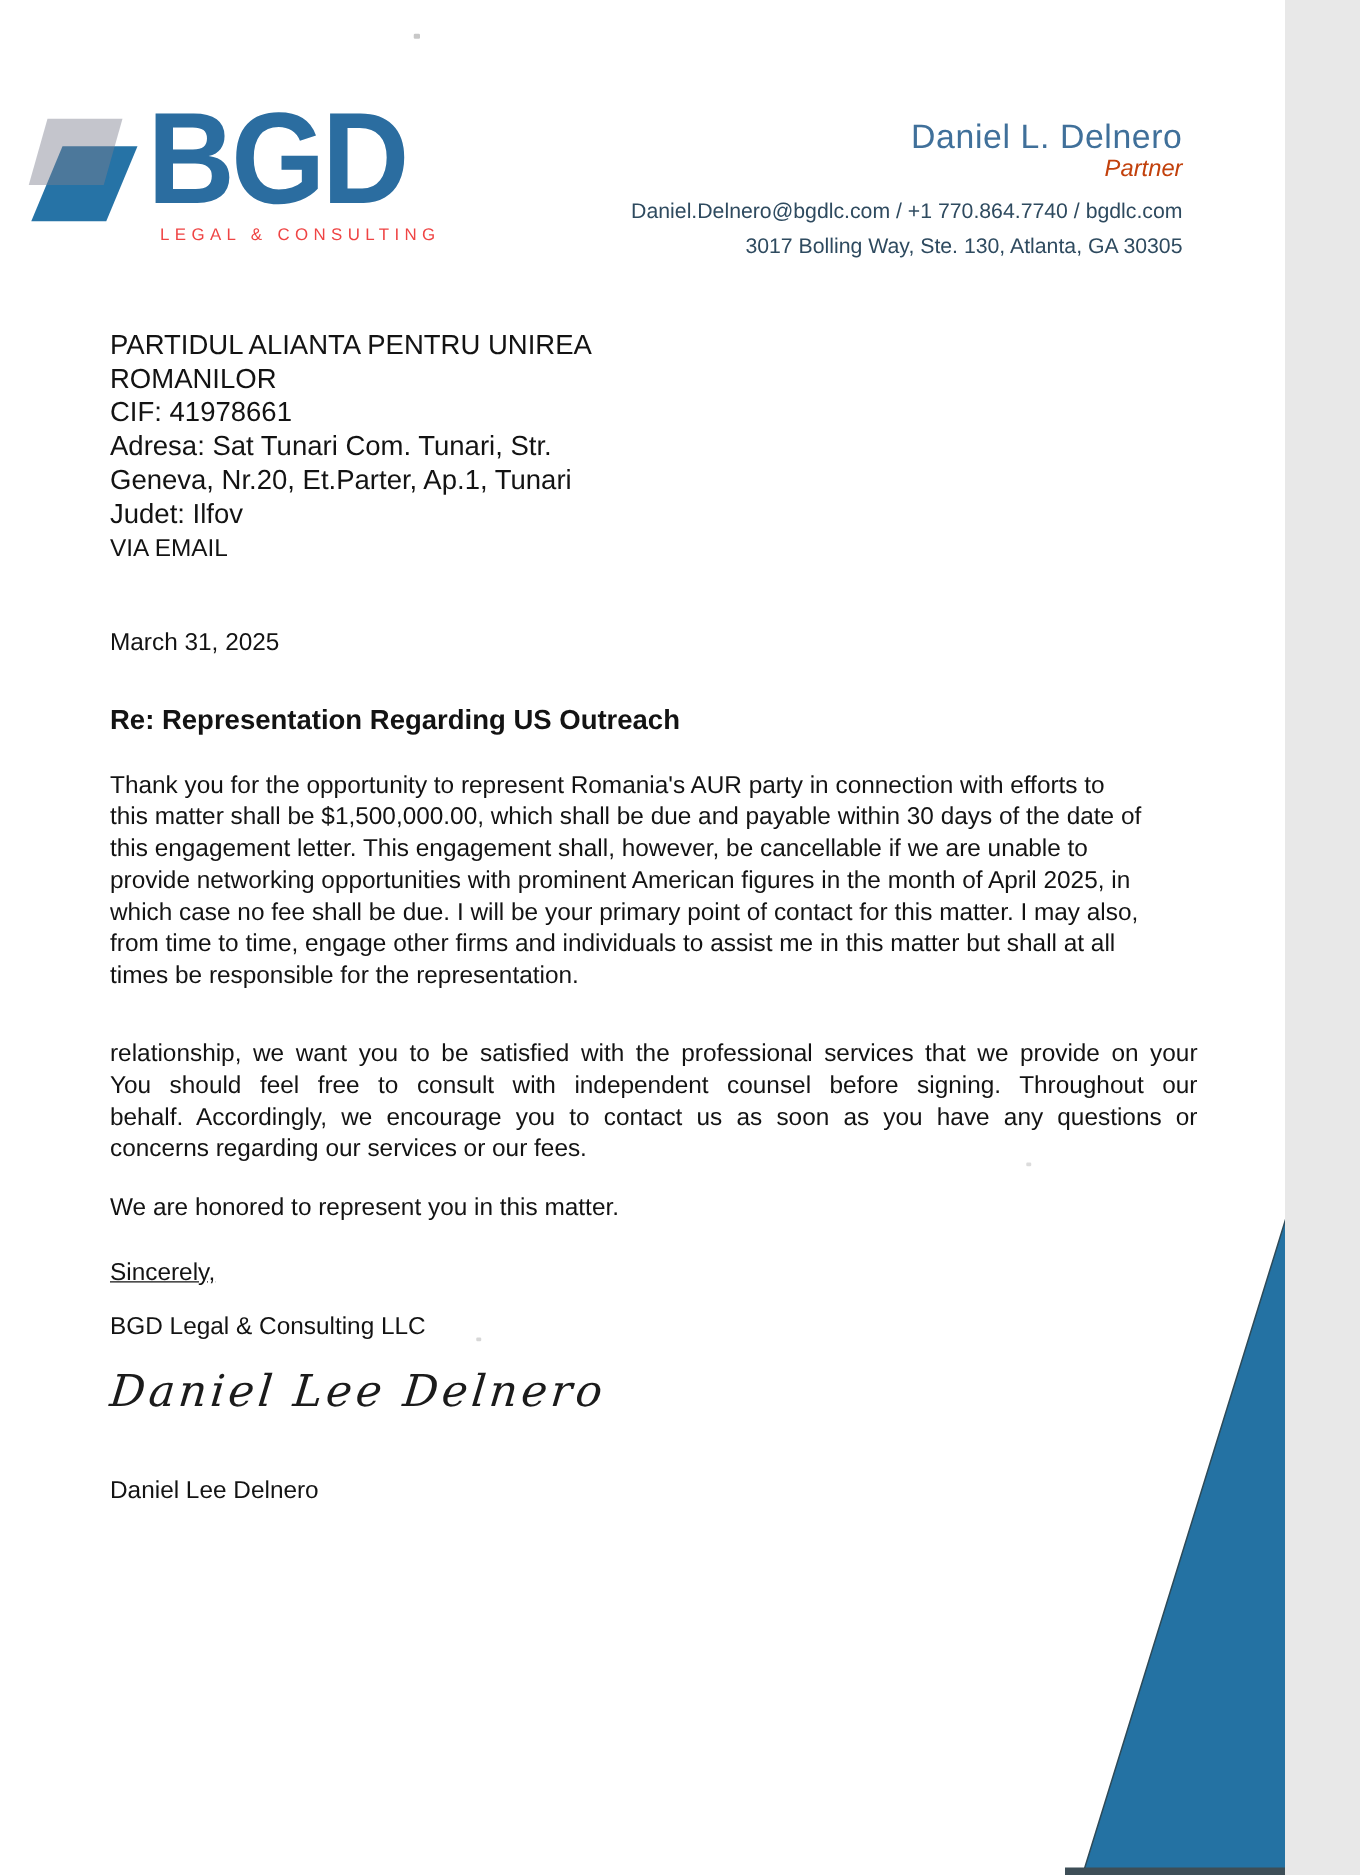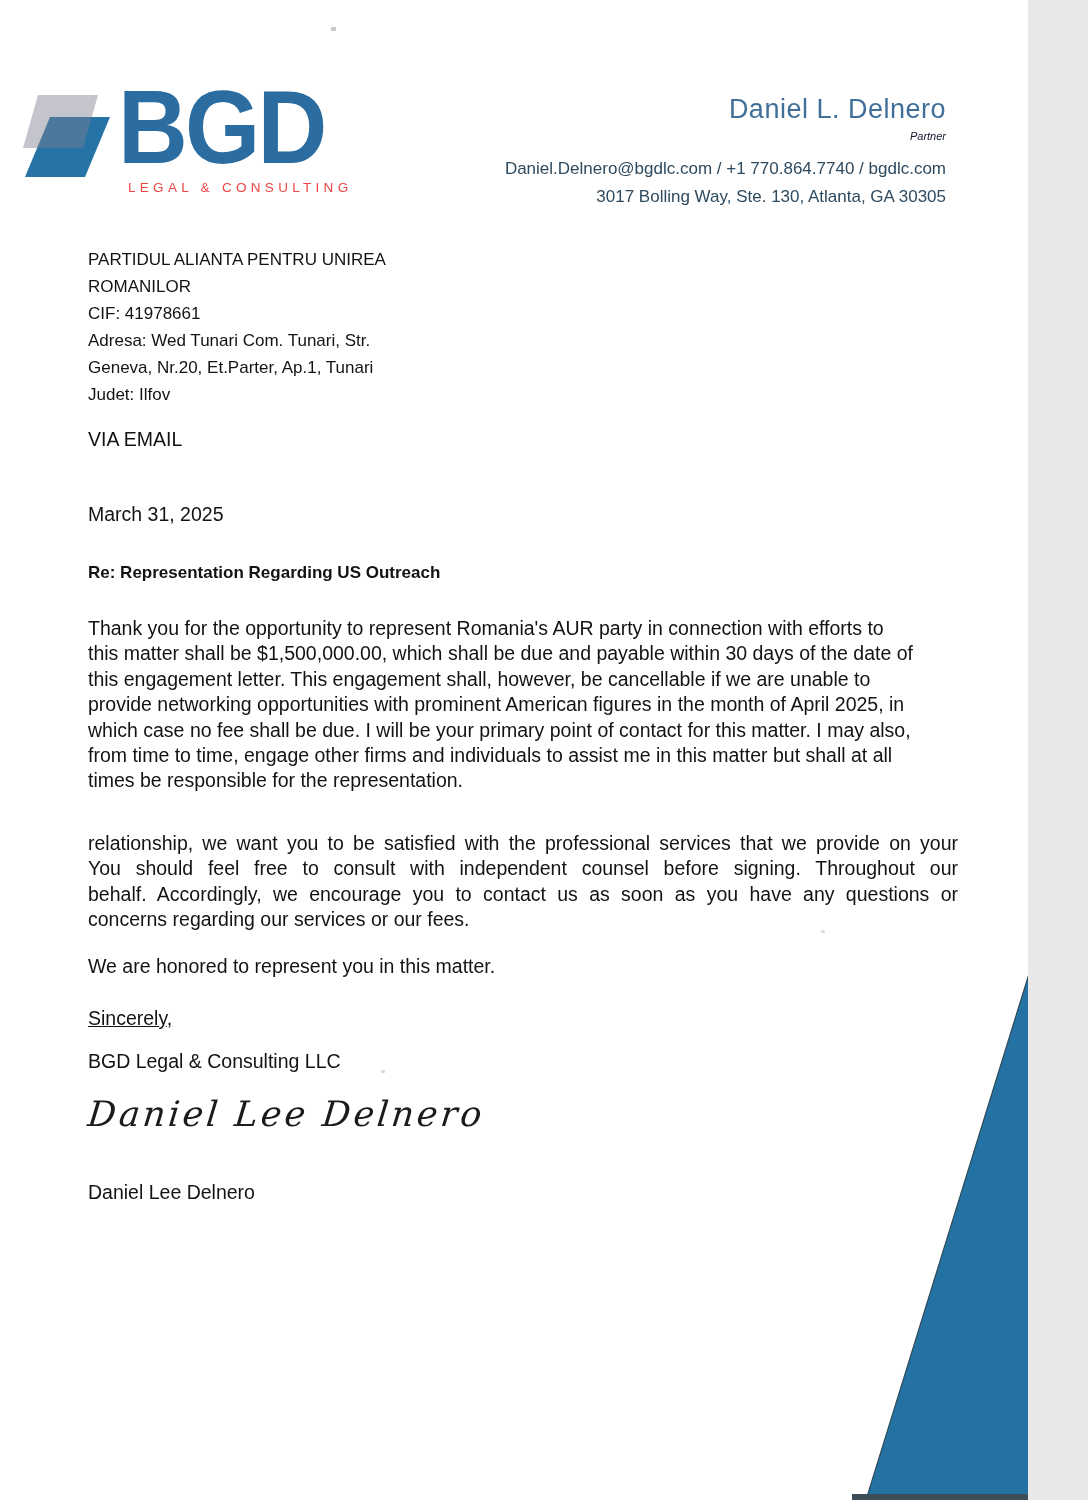--- a/index.html
+++ b/index.html
@@ -22,29 +22,29 @@
     transform:scaleX(0.93);transform-origin:left top;
   }
   .logo-tagline{
     position:absolute;left:128px;top:180px;
     font-size:13.5px;letter-spacing:4.3px;color:#ef4444;font-weight:400;
     white-space:nowrap;
   }
   
   .lh-right{position:absolute;right:82px;top:93px;text-align:right;white-space:nowrap;}
   .lh-name{font-size:27px;color:#40709a;font-weight:400;letter-spacing:0.5px;line-height:32px;}
-  .lh-title{font-size:11px;color:#0f172a;font-style:italic;line-height:18px;margin-top:2px;}
+  .lh-title{font-size:19px;color:#c2410c;font-style:italic;line-height:18px;margin-top:2px;}
   .lh-contact{font-size:17px;color:#2e4a5f;line-height:28px;margin-top:10px;}
   .lh-contact2{font-size:17px;color:#2e4a5f;line-height:28px;}
   
   .block{position:absolute;left:88px;white-space:nowrap;}
-  .recipient{top:246px;font-size:17px;line-height:27px;}
+  .recipient{top:262px;font-size:22px;line-height:27px;}
   .via{top:428px;font-size:19.5px;}
   .date{top:503px;font-size:19.5px;}
-  .subject{top:563px;font-size:17px;font-weight:700;}
+  .subject{top:563px;font-size:22px;font-weight:700;}
   .para{position:absolute;left:88px;width:870px;font-size:19.5px;line-height:25.4px;}
   .para1{top:616px;}
   .para2{top:831px;}
   .para2 .jline{text-align:justify;text-align-last:justify;white-space:normal;}
   .para2 .jline.last{text-align:left;text-align-last:left;}
   .honored{top:955px;font-size:19.5px;}
   .sincerely{top:1007px;font-size:19.5px;text-decoration:underline;}
   .firm{top:1050px;font-size:19.5px;}
   .sig-script{
     position:absolute;left:86px;top:1094px;
@@ -81,21 +81,21 @@
     <div class="lh-name">Daniel L. Delnero</div>
     <div class="lh-title">Partner</div>
     <div class="lh-contact">Daniel.Delnero@bgdlc.com / +1 770.864.7740 / bgdlc.com</div>
     <div class="lh-contact2">3017 Bolling Way, Ste. 130, Atlanta, GA 30305</div>
   </div>
 
   <div class="block recipient">
     <div>PARTIDUL ALIANTA PENTRU UNIREA</div>
     <div>ROMANILOR</div>
     <div>CIF: 41978661</div>
-    <div>Adresa: Wed Tunari Com. Tunari, Str.</div>
+    <div>Adresa: Sat Tunari Com. Tunari, Str.</div>
     <div>Geneva, Nr.20, Et.Parter, Ap.1, Tunari</div>
     <div>Judet: Ilfov</div>
   </div>
 
   <div class="block via">VIA EMAIL</div>
   <div class="block date">March 31, 2025</div>
   <div class="block subject">Re: Representation Regarding US Outreach</div>
 
   <div class="para para1">
     <div>Thank you for the opportunity to represent Romania's AUR party in connection with efforts to</div>

